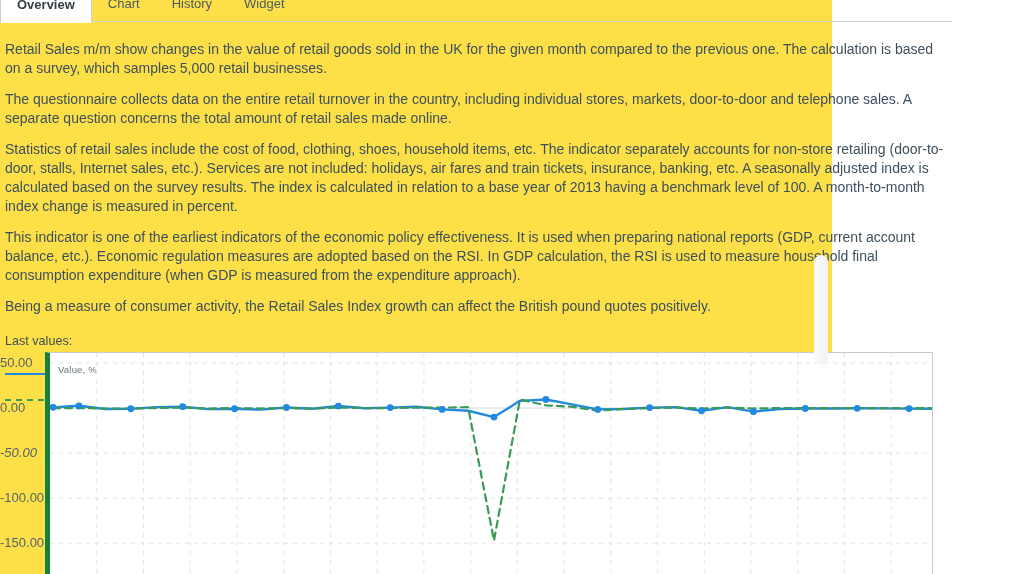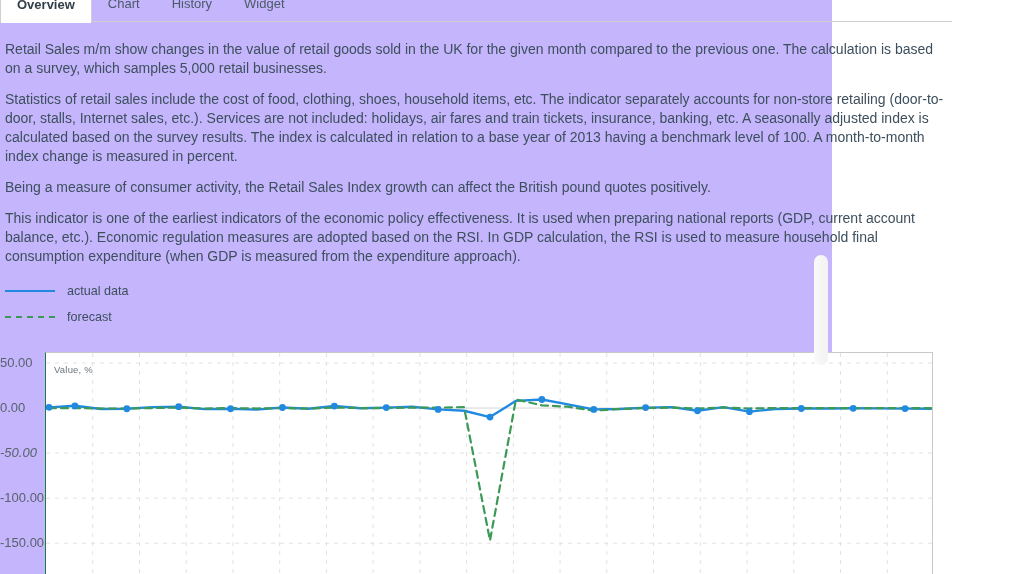--- a/index.html
+++ b/index.html
@@ -3,21 +3,21 @@
 <meta charset="utf-8">
 <style>
   * { box-sizing: border-box; }
   html, body {
     margin: 0; padding: 0;
     width: 1024px; height: 574px;
     background: #ffffff;
     font-family: "Liberation Sans", sans-serif;
     overflow: hidden;
   }
-  #root { position: relative; width: 832px; height: 574px; background: #c4b5fd; padding-left: 40px; }
+  #root { position: relative; width: 832px; height: 574px; background: #fde047; padding-left: 40px; }
 
   
   .tabbar {
     position: absolute; top: -14px; left: 0; width: 952px; height: 36px;
     border-bottom: 1px solid #cfcfcf;
     display: flex; align-items: flex-end;
   }
   .tab {
     position: relative;
     padding: 6px 16px 6px 16px;
@@ -93,21 +93,21 @@
   }
   .y-label {
     position: absolute; right: 0; width: 44px;
     font-size: 13px; color: #58636b;
     text-align: left;
     transform: translateY(-50%);
     white-space: nowrap;
   }
   .plot {
     position: absolute; left: 45px; top: 0; width: 888px; height: 222px;
-    border-left: 1px solid #15803d;
+    border-left: 5px solid #15803d;
     border-top: 1px solid #c9c9c9;
     border-right: 1px solid #c9c9c9;
     background: #ffffff;
     overflow: hidden;
   }
   .axis-title {
     position: absolute; left: 8px; top: 11px;
     font-size: 9.5px; color: #6b747a;
     letter-spacing: 0.2px;
   }
@@ -135,24 +135,26 @@
     <div class="tab">
       <span>History</span>
     </div>
     <div class="tab">
       <span>Widget</span>
     </div>
   </div>
 
   <div class="content">
     <p class="para">Retail Sales m/m show changes in the value of retail goods sold in the UK for the given month compared to the previous one. The calculation is based on a survey, which samples 5,000 retail businesses.</p>
+    <p class="para">The questionnaire collects data on the entire retail turnover in the country, including individual stores, markets, door-to-door and telephone sales. A separate question concerns the total amount of retail sales made online.</p>
     <p class="para">Statistics of retail sales include the cost of food, clothing, shoes, household items, etc. The indicator separately accounts for non-store retailing (door-to-door, stalls, Internet sales, etc.). Services are not included: holidays, air fares and train tickets, insurance, banking, etc. A seasonally adjusted index is calculated based on the survey results. The index is calculated in relation to a base year of 2013 having a benchmark level of 100. A month-to-month index change is measured in percent.</p>
+    <p class="para">This indicator is one of the earliest indicators of the economic policy effectiveness. It is used when preparing national reports (GDP, current account balance, etc.). Economic regulation measures are adopted based on the RSI. In GDP calculation, the RSI is used to measure household final consumption expenditure (when GDP is measured from the expenditure approach).</p>
     <p class="para">Being a measure of consumer activity, the Retail Sales Index growth can affect the British pound quotes positively.</p>
-    <p class="para">This indicator is one of the earliest indicators of the economic policy effectiveness. It is used when preparing national reports (GDP, current account balance, etc.). Economic regulation measures are adopted based on the RSI. In GDP calculation, the RSI is used to measure household final consumption expenditure (when GDP is measured from the expenditure approach).</p>
-
+
+    <p class="lastvalues">Last values:</p>
 
     <div class="legend">
       <div class="legend-row">
         <span class="legend-swatch solid"></span>
         <span class="legend-label">actual data</span>
       </div>
       <div class="legend-row">
         <span class="legend-swatch dashed"></span>
         <span class="legend-label">forecast</span>
       </div>

